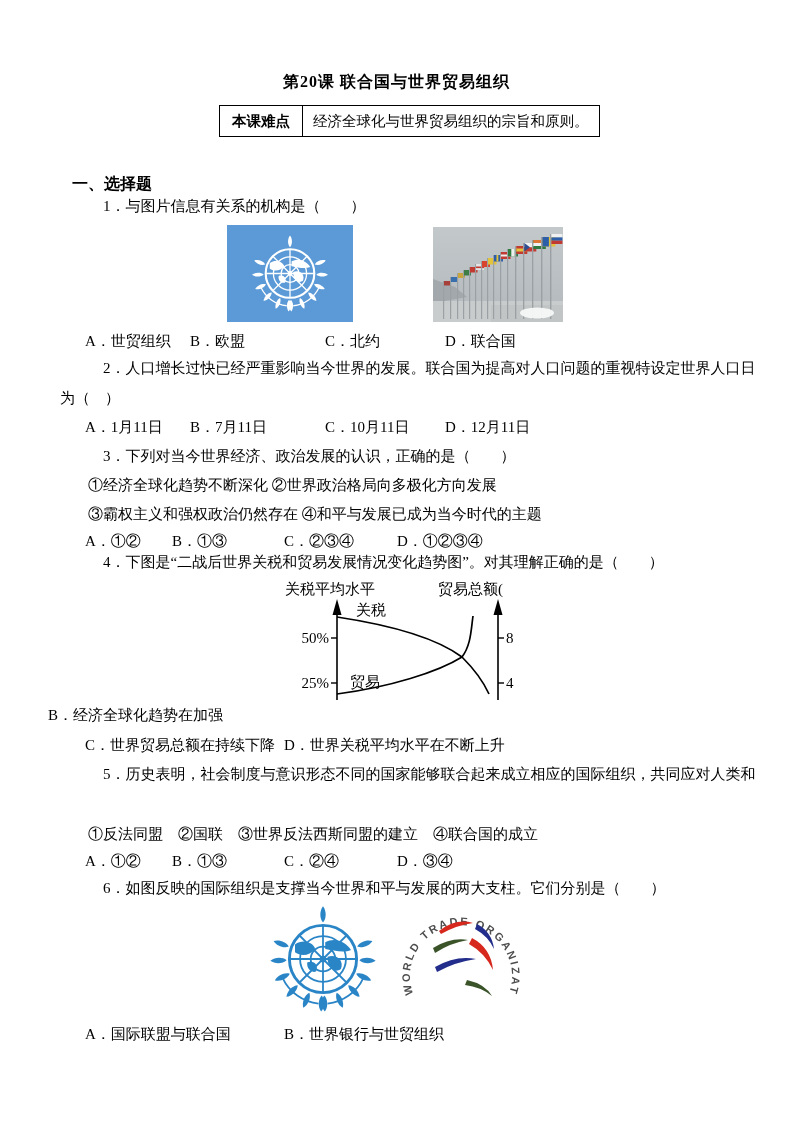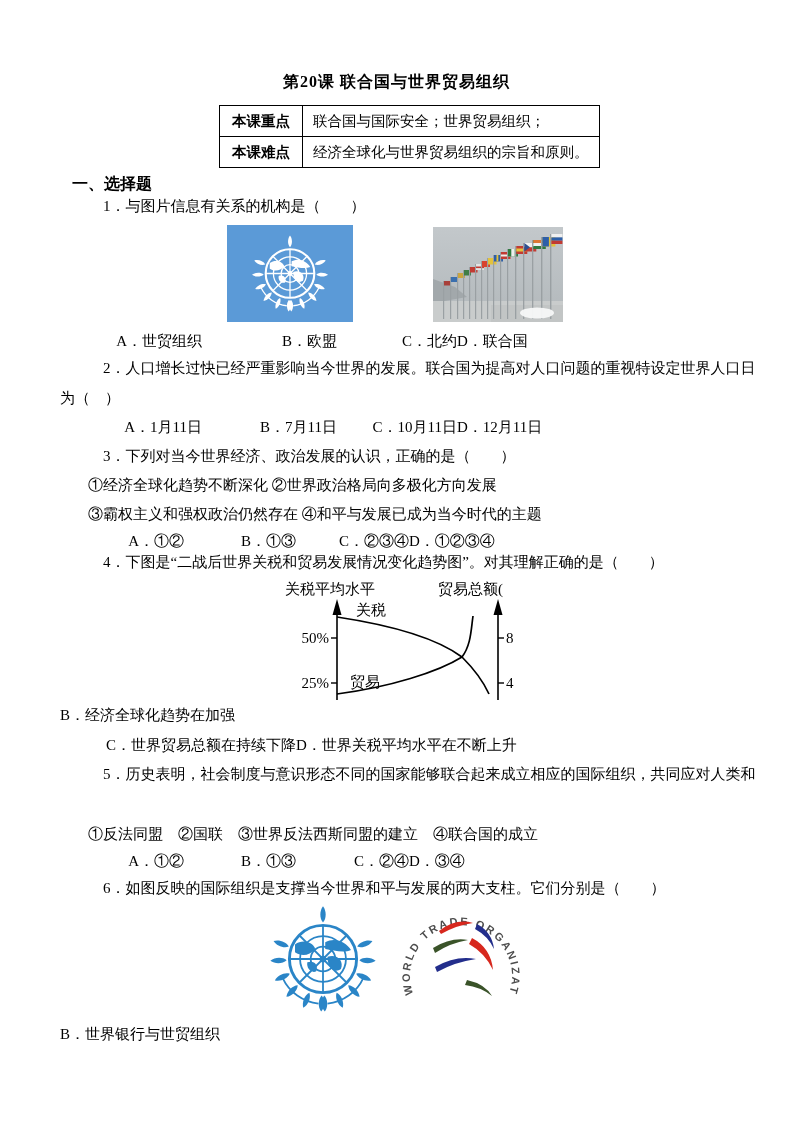--- a/index.html
+++ b/index.html
@@ -8,21 +8,21 @@
   .abs{position:absolute;}
   .title{top:72px;left:0;width:100%;text-align:center;font-weight:bold;font-size:16px;letter-spacing:1px;}
   .info-table{top:105px;left:219px;border-collapse:collapse;}
   .info-table td{border:1.2px solid #000;height:30px;padding:0 10px;font-size:14.5px;}
   .info-table td.k{font-weight:bold;text-align:center;width:62px;white-space:nowrap;}
   .info-table td.v{width:246px;white-space:nowrap;}
   .sec{top:174px;left:72px;font-weight:bold;font-size:16px;}
   .line{left:60px;width:680px;line-height:20px;white-space:nowrap;}
   .ind43{padding-left:43px;}
   .ind28{padding-left:28px;}
-  .opts{left:60px;display:flex;line-height:20px;white-space:nowrap;text-align:right;}
+  .opts{left:48px;display:flex;line-height:20px;white-space:nowrap;}
   .opts .c0{margin-left:37px;}
   .w105{width:105px;} .w135{width:135px;} .w120{width:120px;}
   .w87{width:87px;} .w112{width:112px;} .w113{width:113px;}
   .w199{width:199px;}
   svg{display:block;}
   .chart-label{font-size:15px;font-family:"Liberation Serif","DejaVu Serif",serif;}
   .wto-text{font-family:"Liberation Sans","DejaVu Sans",sans-serif;font-weight:bold;fill:#4d4d4d;}
 </style>
 </head>
 <body>
@@ -68,24 +68,20 @@
             <use href="#un-leaf" transform="rotate(-178)"></use>
         </g>
       </symbol>
     </defs>
   </svg>
 
   <div class="abs title">第20课 联合国与世界贸易组织</div>
 
   <table class="abs info-table">
     <tbody>
-        <tr>
-      <td class="k">本课重点</td>
-      <td class="v">联合国与国际安全；世界贸易组织；</td>
-    </tr>
     <tr>
       <td class="k">本课难点</td>
       <td class="v">经济全球化与世界贸易组织的宗旨和原则。</td>
     </tr>
   </tbody>
     </table>
 
   <div class="abs sec">一、选择题</div>
 
   <div class="abs line ind43" style="top:196px">1．与图片信息有关系的机构是（　　）</div>
@@ -278,16 +274,17 @@
       <path d="M46,33 Q63,20 80,25 Q64,27 48,36 Z" fill="#D7281E"></path>
       <path d="M84,26 Q99,34 101,51 Q95,38 82,31 Z" fill="#232E8C"></path>
       <path d="M40,50 Q58,39 75,42 Q57,45 42,55 Z" fill="#3A5329"></path>
       <path d="M79,40 Q98,50 100,72 Q92,55 76,46 Z" fill="#D7281E"></path>
       <path d="M42,69 Q63,57 83,61 Q62,64 44,74 Z" fill="#232E8C"></path>
       <path d="M74,82 Q92,86 99,98 Q88,89 72,87 Z" fill="#3A5329"></path>
     </g>
   </svg>
 
   <div class="abs opts" style="top:1024px">
+    <span class="c0 w199">A．国际联盟与联合国</span>
     <span>B．世界银行与世贸组织</span>
   </div>
 
 </div>
 
 </body></html>

